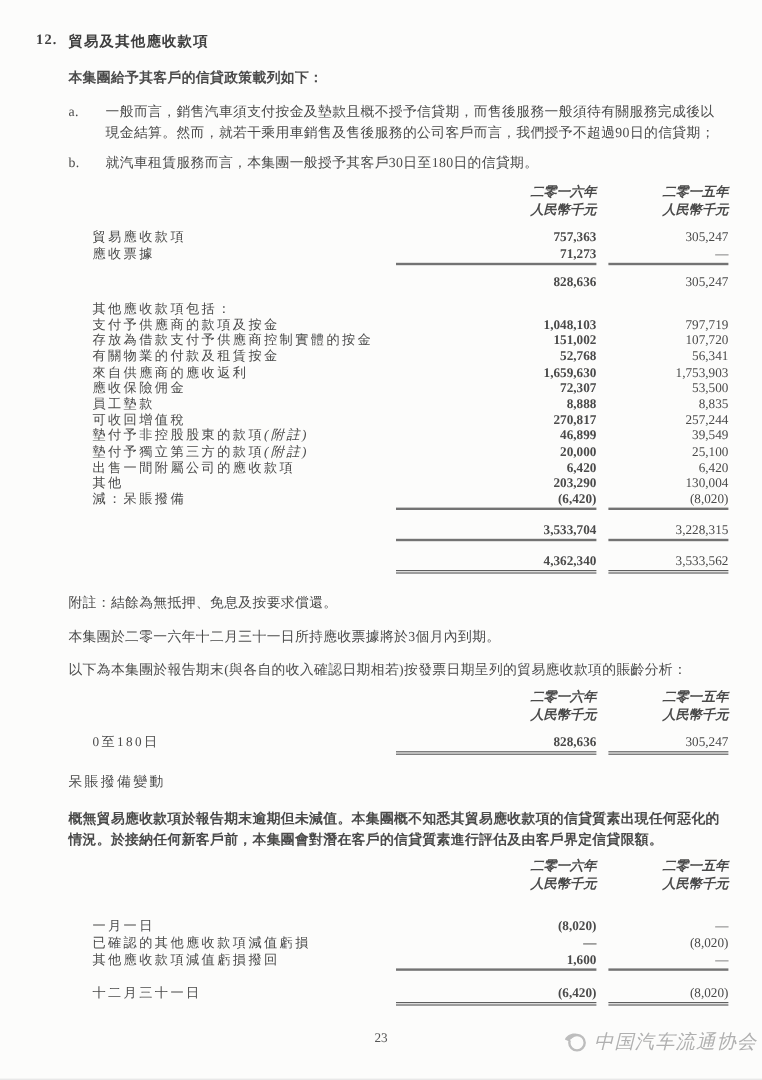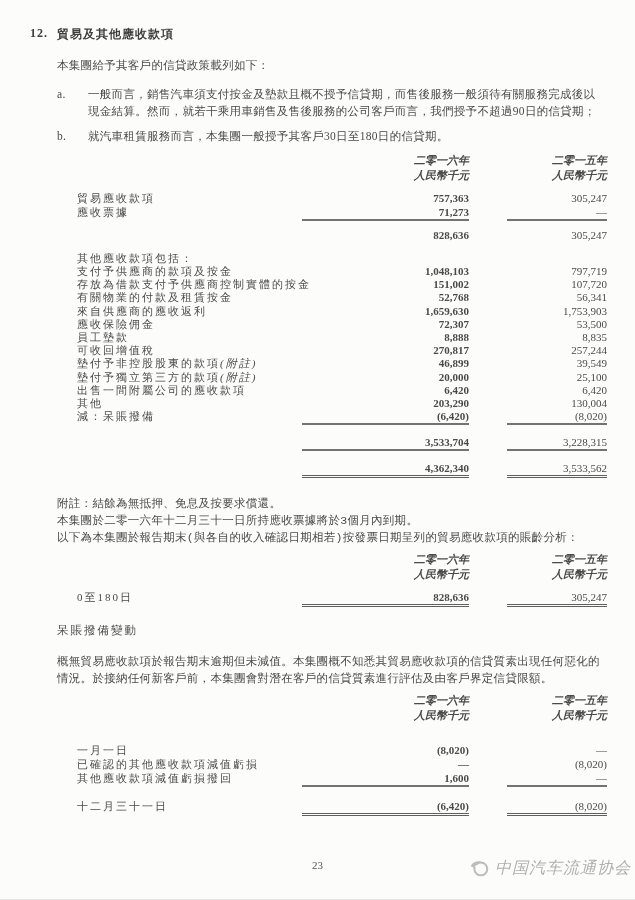--- a/index.html
+++ b/index.html
@@ -7,29 +7,29 @@
     width:635px;height:899px;background:#fcfcfb;position:relative;
     font-family:"Liberation Serif","DejaVu Serif",serif;
     color:#4a4a4a;overflow:hidden;margin:0 auto;
   }
   .content{padding:26px 28px 0 57px;}
   
   .h-row{display:flex;font-weight:bold;font-size:12px;color:#3e3e3e;margin-left:-27px;letter-spacing:1px;}
   .h-no{width:27px;}
   
   .para{font-size:11.5px;line-height:17px;margin:0;letter-spacing:.3px;}
-  .mt14{margin-top:14px;} .mt12{margin-top:12px;} .mt11{font-family:Liberation Mono, monospace;}
+  .mt14{margin-top:14px;font-weight:bold;} .mt12{margin-top:12px;} .mt11{margin-top:11px;}
   .mt8{margin-top:8px;} .mt18{margin-top:18px;} .mt20{margin-top:20px;} .mt6{margin-top:6px;}
   .li{display:flex;font-size:11.5px;line-height:17px;letter-spacing:.3px;}
   .li-m{width:31px;flex:none;}
   .li-t{flex:1;}
   .it{font-style:italic;}
   
   .fintable{margin-left:20px;width:530px;}
-  .trow{display:flex;align-items:baseline;height:14px;line-height:14px;font-size:11px;gap:28px;}
+  .trow{display:flex;align-items:baseline;height:14px;line-height:14px;font-size:11px;}
   .dense .trow{height:13.2px;line-height:13.2px;}
   .lbl{flex:1;letter-spacing:2px;min-width:0;white-space:nowrap;}
   .c16{width:167px;flex:none;text-align:right;font-weight:bold;display:inline-block;}
   .c15{width:100px;flex:none;margin-left:10px;text-align:right;display:inline-block;}
   .thead{height:15px;line-height:15px;font-style:italic;}
   .thead .c15{font-weight:bold;}
   .ru{border-bottom:2px solid #737373;}
   .rd{border-bottom:3px double #5f5f5f;} .sp8{height:8px;} .sp9{height:9px;} .sp12{height:12px;} .sp14{height:14px;} .sp20{height:20px;}
   .note-lbl{}
   .subhead{font-size:11.5px;letter-spacing:2px;}

